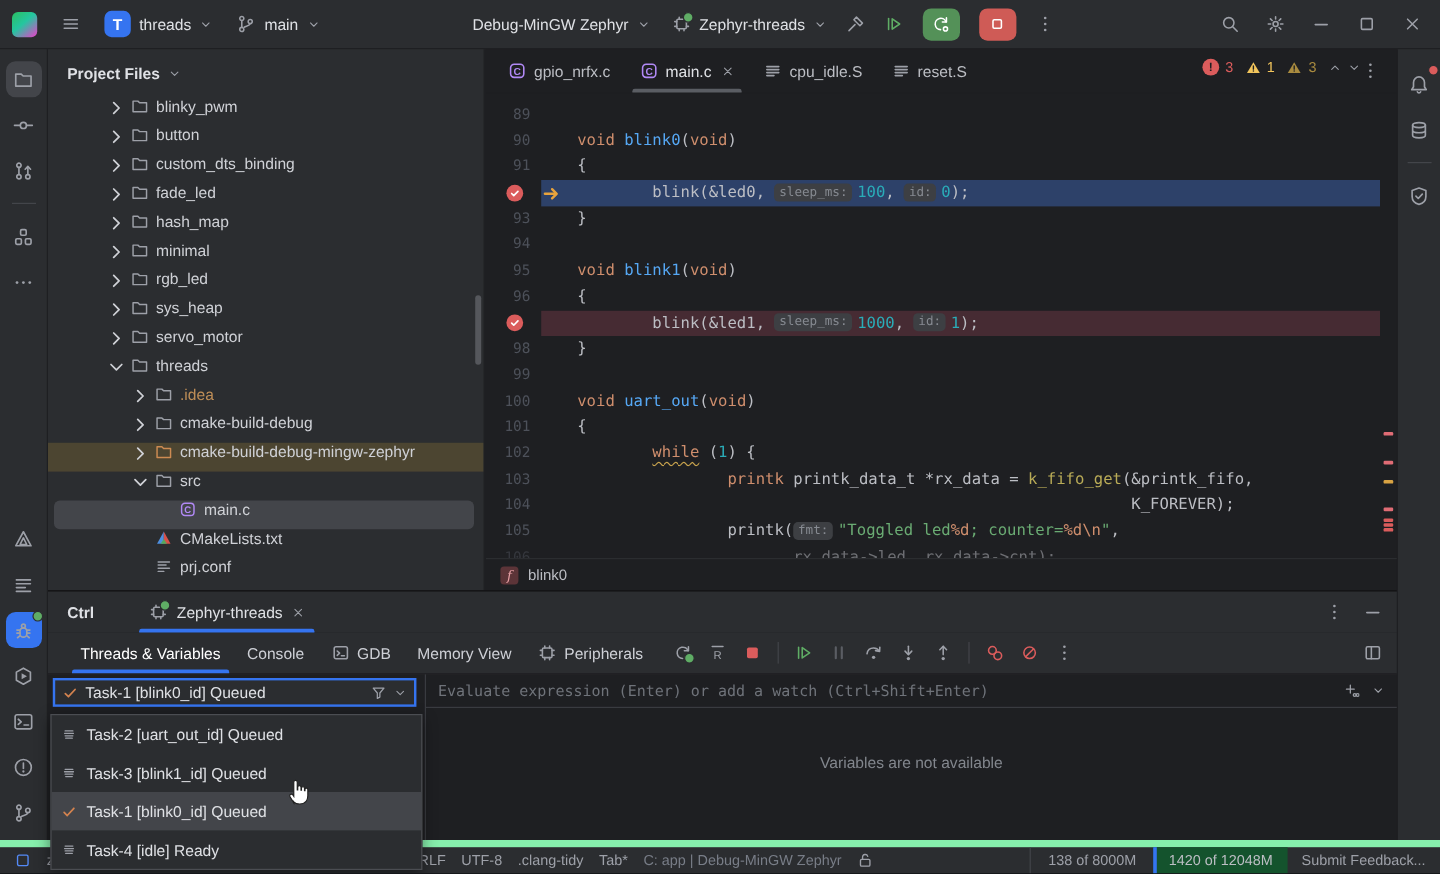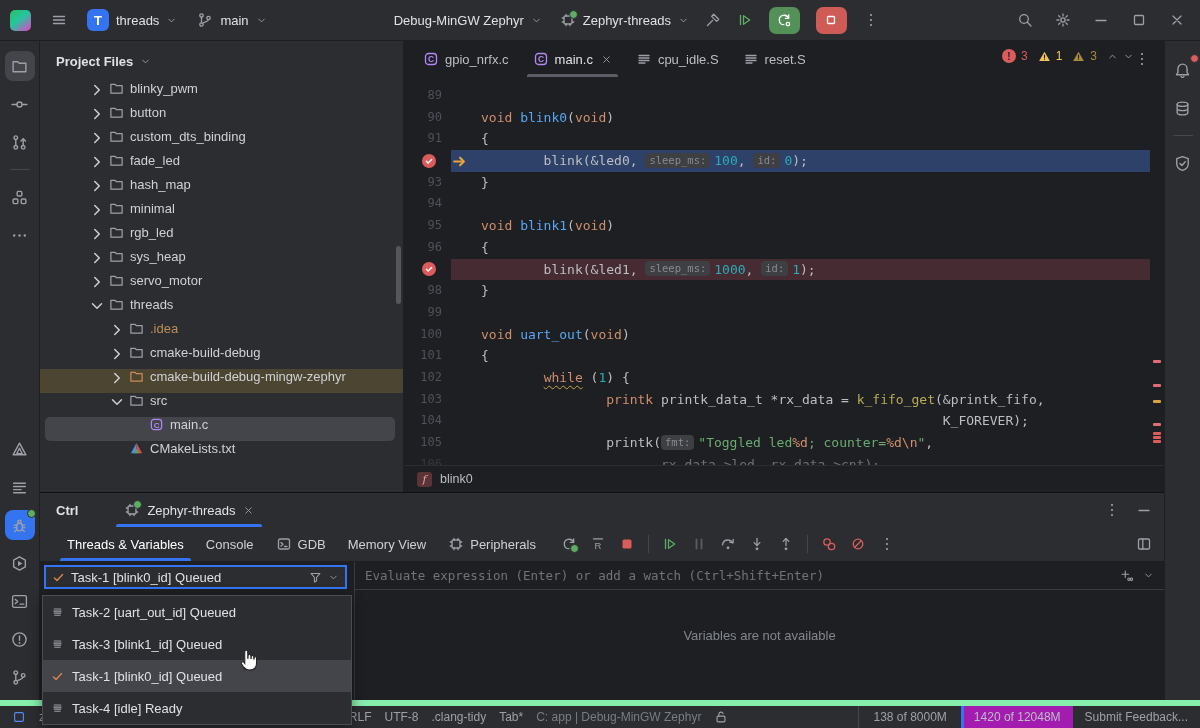--- a/index.html
+++ b/index.html
@@ -130,21 +130,21 @@
   
   #statusbar{position:absolute;left:0;right:0;bottom:0;height:28px;background:#2b2d30;border-top:6px solid #86efac;
              display:flex;align-items:center;font-size:12px;color:#9da0a8;box-sizing:border-box;}
   .sb-left{display:flex;align-items:center;gap:13px;padding-left:12px;flex:1;min-width:0;}
   .sb-right{display:flex;align-items:center;height:100%;}
   .sb-seg{white-space:nowrap;}
   .sb-sep{color:#6f737a;font-size:13px;}
   .sb-dim{color:#787d87;white-space:nowrap;}
   .sb-clip{max-width:25px;overflow:hidden;white-space:nowrap;}
   .sb-mem1{height:100%;display:flex;align-items:center;padding:0 14px;border-left:1px solid #43454a;}
-  .sb-mem2{height:100%;display:flex;align-items:center;padding:0 12px 0 10px;background:#a21caf;border-left:3px solid #3574f0;color:#bcbec4;}
+  .sb-mem2{height:100%;display:flex;align-items:center;padding:0 12px 0 10px;background:#14532d;border-left:3px solid #3574f0;color:#bcbec4;}
   .sb-fb{padding:0 12px;}
   .sb-left .ico svg{width:14px;height:14px;}
   .icon-blue{color:#548af7;}
   #cursor{position:absolute;left:237px;top:646px;z-index:60;pointer-events:none;}
 </style>
 </head>
 <body>
 
 <div id="app">
 
@@ -619,20 +619,29 @@
         <div class="tree-row" style="padding-left: 68px;">
           <span class="tchev"></span>
           <span class="ticon  ico">
             <svg viewBox="0 0 16 16" fill="none" stroke="currentColor" stroke-width="1.3" stroke-linecap="round" stroke-linejoin="round">
               <path d="M8 2L2 13h6z" fill="#4e8fe0" stroke="none"></path>
               <path d="M8 2l6 11H8z" fill="#d6504a" stroke="none"></path>
               <path d="M5.2 13h5.6L8 8.6z" fill="#54a95c" stroke="none"></path>
             </svg>
           </span>
           <span class="tlabel">CMakeLists.txt</span>
+        </div>
+        <div class="tree-row" style="padding-left: 68px;">
+          <span class="tchev"></span>
+          <span class="ticon  ico">
+            <svg viewBox="0 0 16 16" fill="none" stroke="currentColor" stroke-width="1.3" stroke-linecap="round" stroke-linejoin="round">
+              <path d="M3 3.5h10M3 6.3h7M3 9.1h10M3 11.9h5"></path>
+            </svg>
+          </span>
+          <span class="tlabel">prj.conf</span>
         </div>
       </div>
     <div class="tree-scroll"></div>
   </section>
 
   <section id="editor">
     <div class="tabbar">
       <span id="editor-tabs" style="display:flex;height:100%">
           <div class="etab">
             <span class="ico icon-purple">

